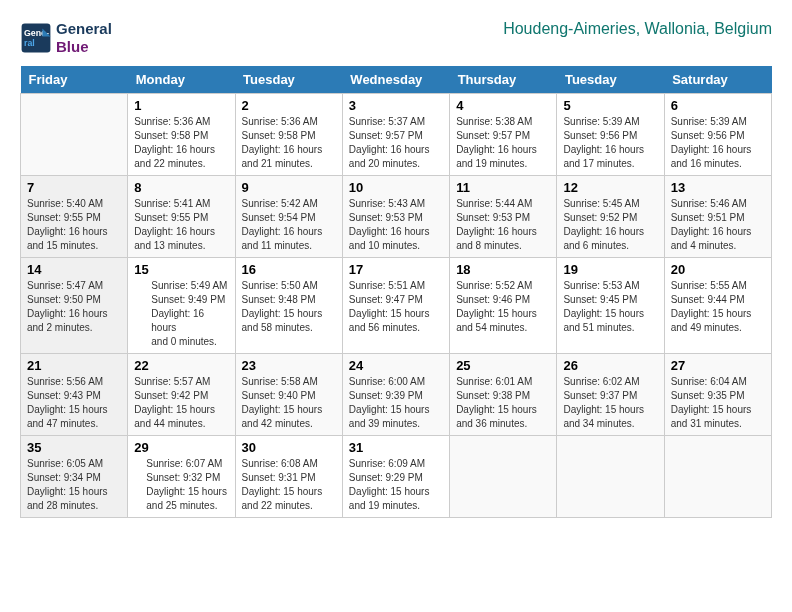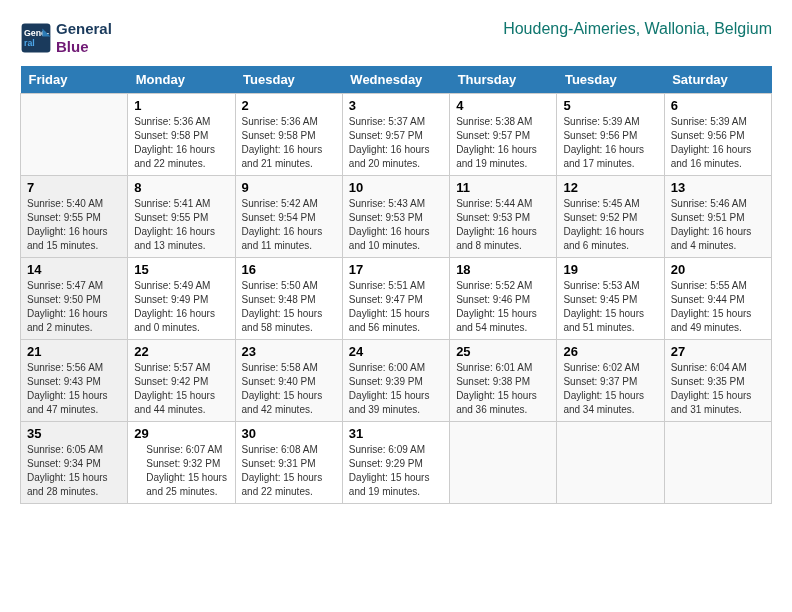--- a/index.html
+++ b/index.html
@@ -207,21 +207,21 @@
       <tr>
         <td>
           <div class="day-number">14</div>
           <div class="day-info" style="white-space: pre-line;">Sunrise: 5:47 AM
 Sunset: 9:50 PM
 Daylight: 16 hours
 and 2 minutes.</div>
         </td>
         <td>
           <div class="day-number">15</div>
-          <div class="day-info" style="white-space: pre-line;">Sunrise: 5:49 AM
+          <div class="day-info" style="white-space: pre-line; margin-left: 17px;">Sunrise: 5:49 AM
 Sunset: 9:49 PM
 Daylight: 16 hours
 and 0 minutes.</div>
         </td>
         <td>
           <div class="day-number">16</div>
           <div class="day-info" style="white-space: pre-line;">Sunrise: 5:50 AM
 Sunset: 9:48 PM
 Daylight: 15 hours
 and 58 minutes.</div>

